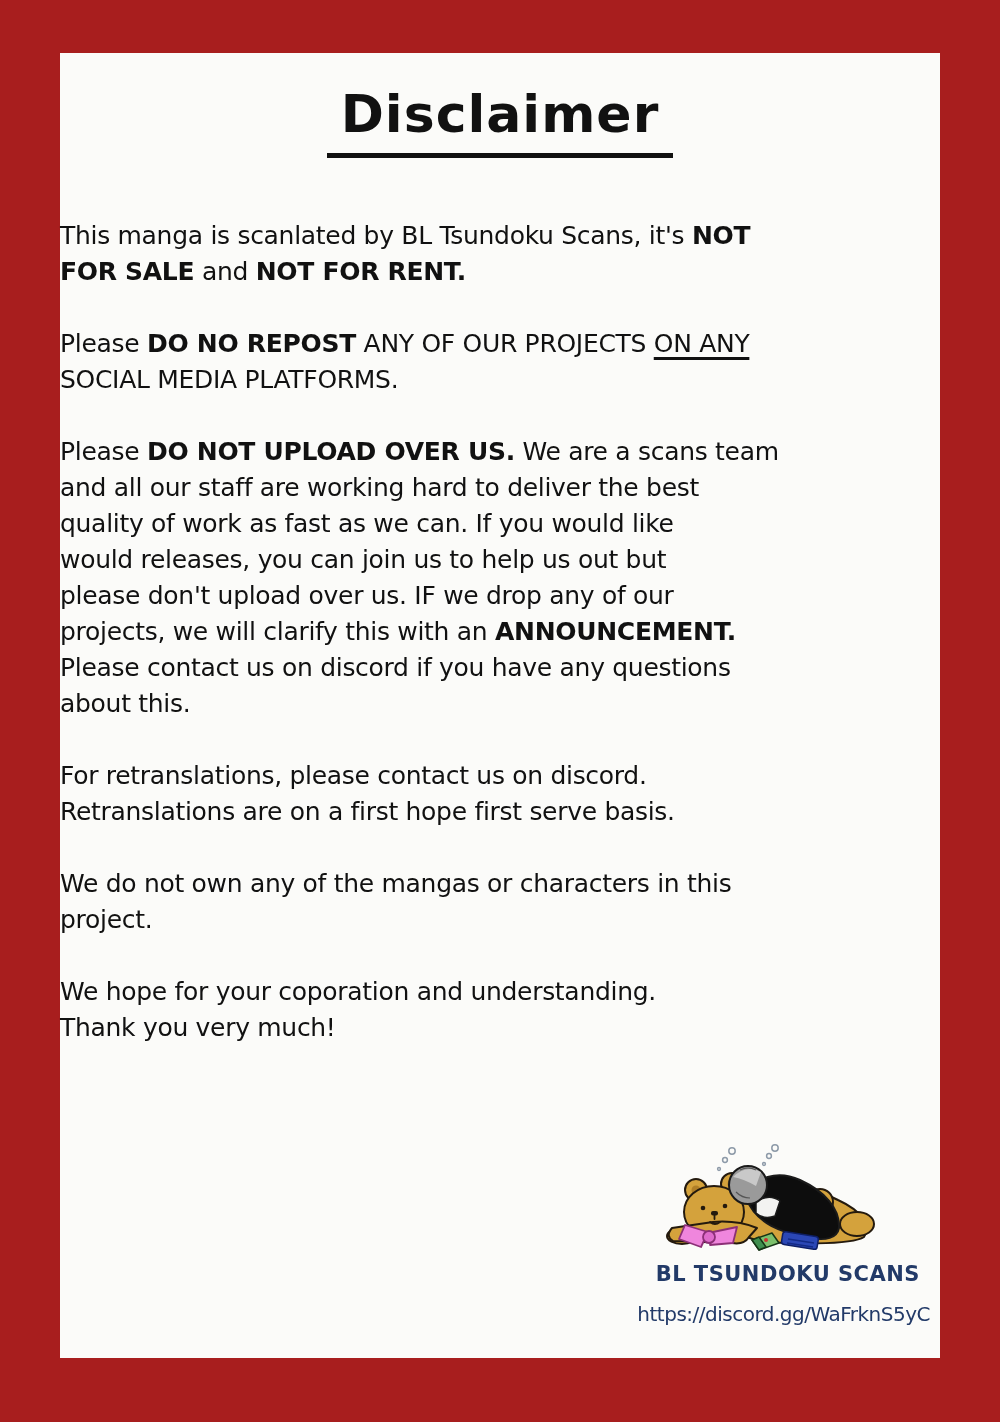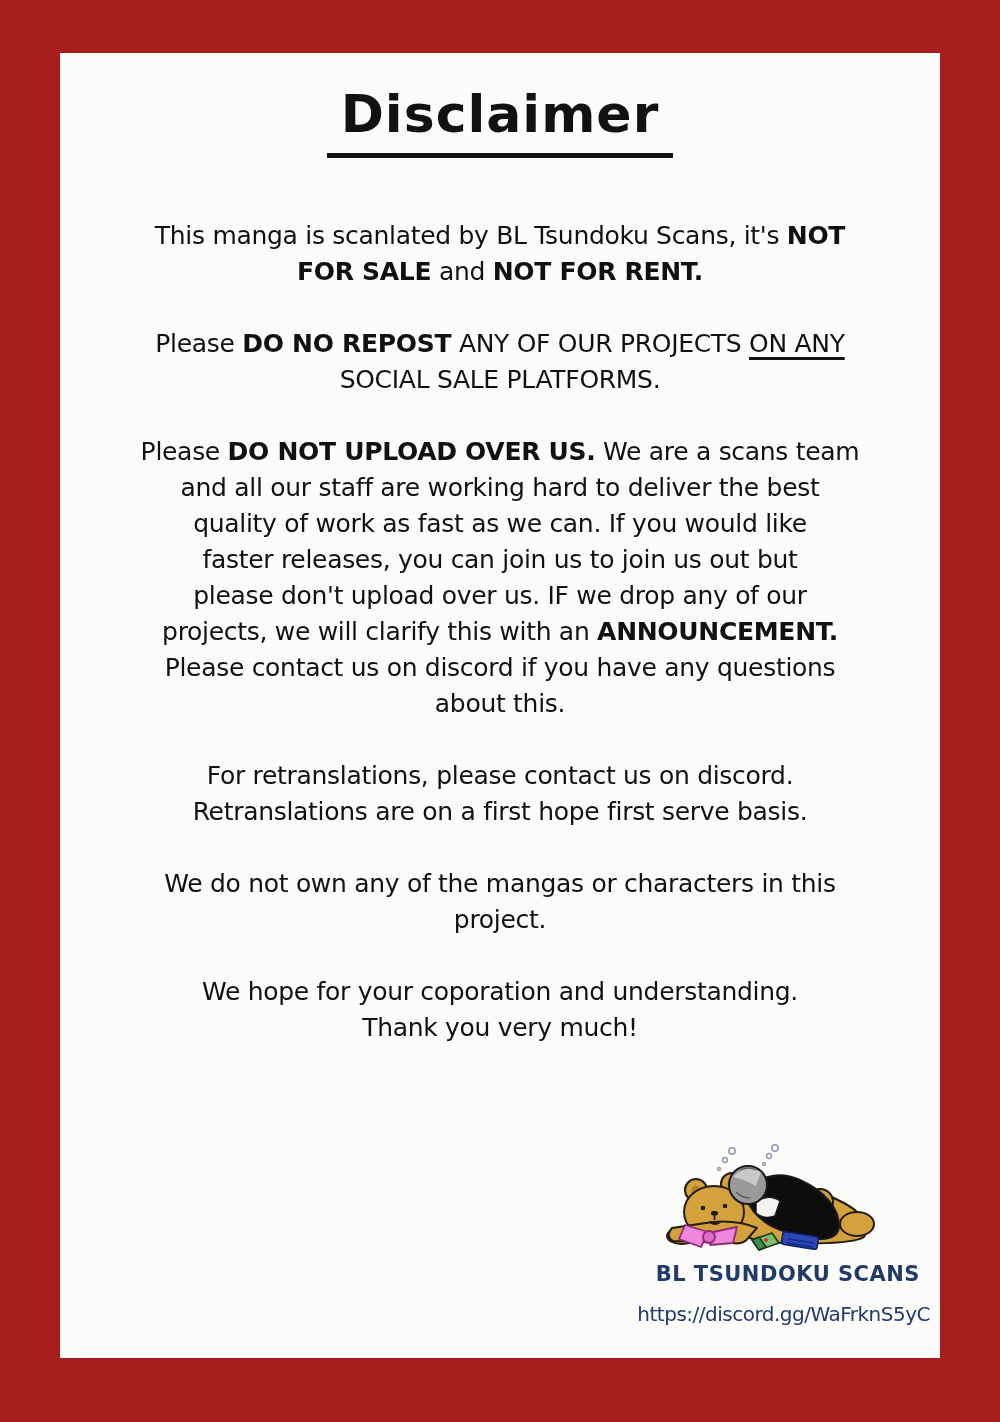--- a/index.html
+++ b/index.html
@@ -44,21 +44,20 @@
     border-bottom: 5px solid var(--ink);
     padding: 0 14px 8px 14px;
   }
   #paragraphs {
     margin-top: 60px;
   }
   .para {
     margin-bottom: 36px;
   }
   .line {
-    text-align: center;
     white-space: nowrap;
     font-size: 25px;
     line-height: 36px;
     letter-spacing: -0.3px;
   }
   .line .b { font-weight: 700; }
   .line .u {
     text-decoration: underline;
     text-decoration-thickness: 2.5px;
     text-underline-offset: 5px;
@@ -98,27 +97,27 @@
       <h1>Disclaimer</h1>
     </div>
 
     <div id="paragraphs">
         <div class="para">
           <div class="line"><span>This manga is scanlated by BL Tsundoku Scans, it's </span><span class="b">NOT</span></div>
           <div class="line"><span class="b">FOR SALE</span><span> and </span><span class="b">NOT FOR RENT.</span></div>
         </div>
         <div class="para">
           <div class="line"><span>Please </span><span class="b">DO NO REPOST</span><span> ANY OF OUR PROJECTS </span><span class="u">ON ANY</span></div>
-          <div class="line"><span>SOCIAL SALE PLATFORMS.</span></div>
+          <div class="line"><span>SOCIAL MEDIA PLATFORMS.</span></div>
         </div>
         <div class="para">
           <div class="line"><span>Please </span><span class="b">DO NOT UPLOAD OVER US.</span><span> We are a scans team</span></div>
           <div class="line"><span>and all our staff are working hard to deliver the best</span></div>
           <div class="line"><span>quality of work as fast as we can. If you would like</span></div>
-          <div class="line"><span>faster releases, you can join us to join us out but</span></div>
+          <div class="line"><span>would releases, you can join us to help us out but</span></div>
           <div class="line"><span>please don't upload over us. IF we drop any of our</span></div>
           <div class="line"><span>projects, we will clarify this with an </span><span class="b">ANNOUNCEMENT.</span></div>
           <div class="line"><span>Please contact us on discord if you have any questions</span></div>
           <div class="line"><span>about this.</span></div>
         </div>
         <div class="para">
           <div class="line"><span>For retranslations, please contact us on discord.</span></div>
           <div class="line"><span>Retranslations are on a first hope first serve basis.</span></div>
         </div>
         <div class="para">

